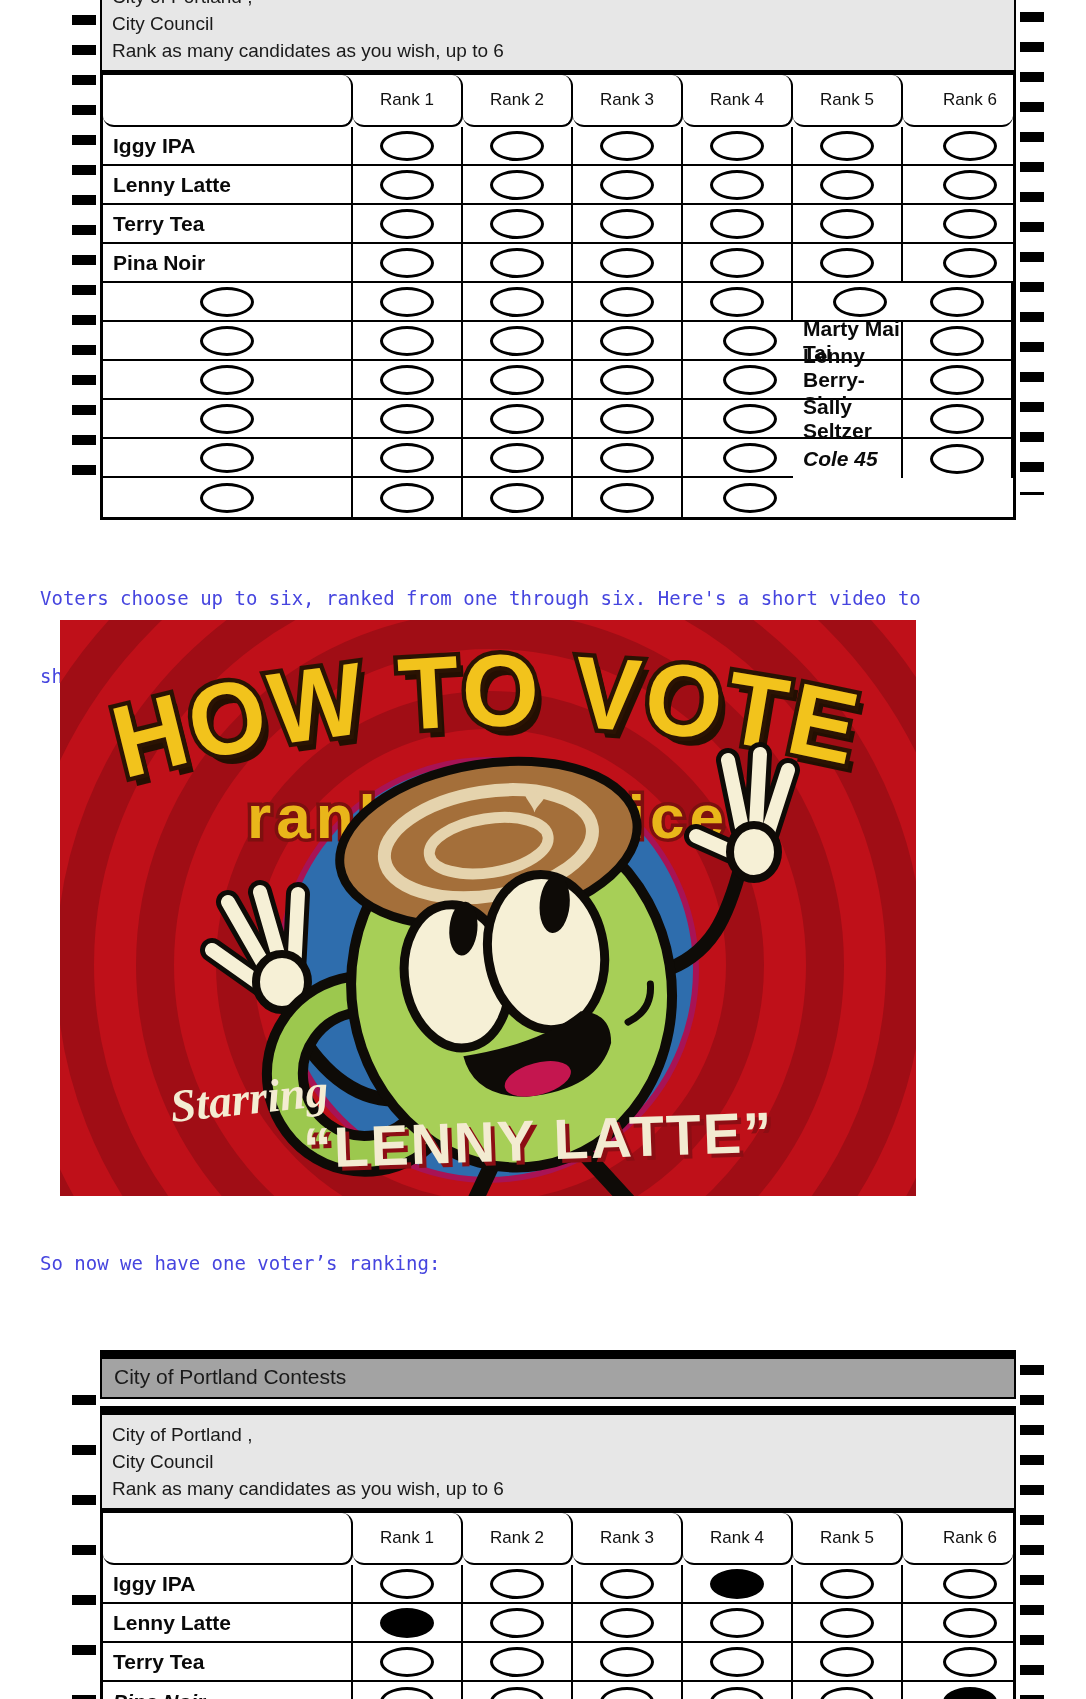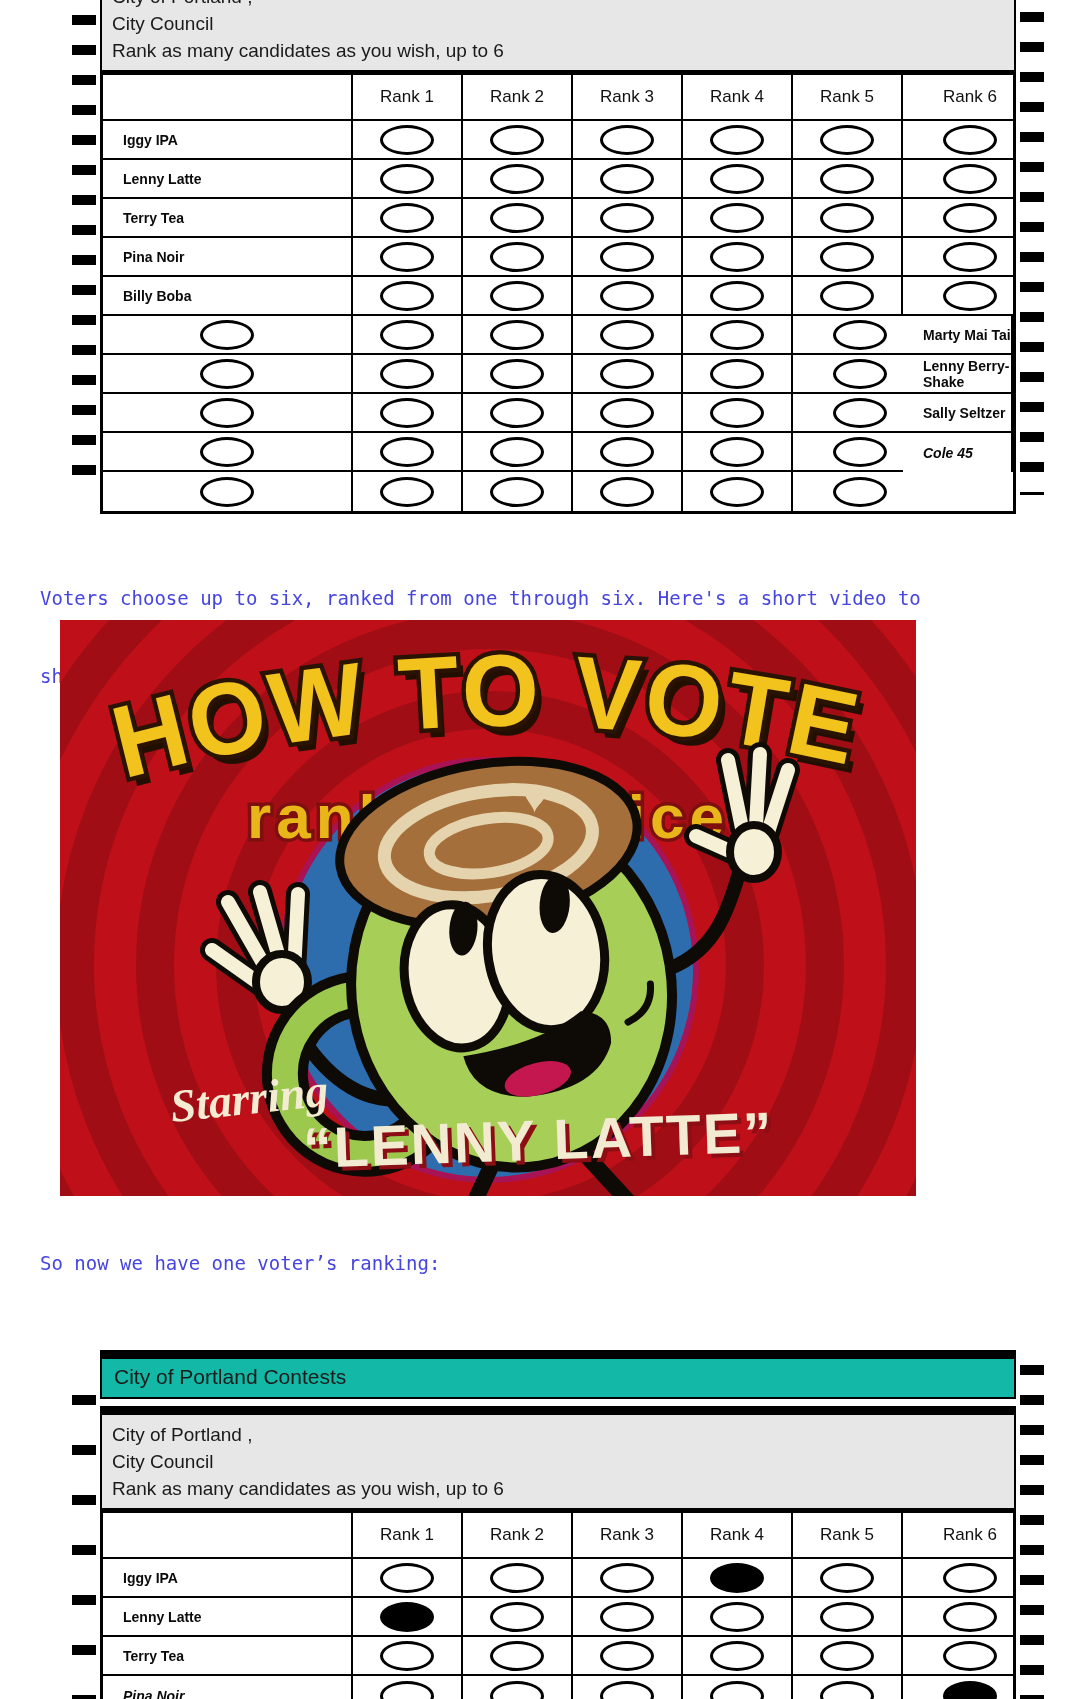--- a/index.html
+++ b/index.html
@@ -8,35 +8,35 @@
 
   
   .tmarks{position:absolute;width:24px;}
   .tmarks.p30{background:repeating-linear-gradient(to bottom,#000 0 10px,transparent 10px 30px);}
   .tmarks.p50{background:repeating-linear-gradient(to bottom,#000 0 10px,transparent 10px 50px);}
 
   
   .ballot{position:absolute;left:100px;width:916px;}
   .bbar{height:9px;background:#000;width:916px;}
   .gaph{height:7px;}
-  .pghdr{box-sizing:border-box;width:916px;height:40px;background:#14b8a6;
+  .pghdr{box-sizing:border-box;width:916px;height:40px;background:#a3a3a3;
          border:2px solid #000;border-top:none;font-size:21px;line-height:36px;
          padding-left:12px;color:#1a1a1a;}
   .cbox{box-sizing:border-box;width:916px;height:95px;background:#e7e7e7;
         border:2px solid #000;border-top:none;padding:6px 0 0 10px;color:#1a1a1a;}
   .cbox .cl{font-size:19px;line-height:27px;}
   .cbox .cl.b{font-weight:normal;}
   .btable{box-sizing:border-box;display:grid;grid-template-columns:250px repeat(6,110px);
           border:3px solid #000;background:#fff;width:916px;}
   .cell{box-sizing:border-box;display:flex;align-items:center;justify-content:center;
         border-right:2px solid #000;border-bottom:2px solid #000;height:39px;background:#fff;}
-  .cell.hd{height:46px;font-size:17px;color:#111;}
+  .cell.hd{height:52px;font-size:17px;color:#111;border-radius:11px;}
   .cell.cl7{border-right:none;padding-left:24px;}
   .cell.rl{border-bottom:none;font-style:italic;}
-  .cell.name{justify-content:flex-start;padding-left:20px;font-weight:bold;font-size:14px;color:#0a0a0a;}
+  .cell.name{justify-content:flex-start;padding-left:10px;font-weight:bold;font-size:21px;color:#0a0a0a;}
   .oval{width:48px;height:24px;border:3px solid #000;border-radius:50%;background:#fff;}
   .oval.f{background:#000;}
 
   
   .mono{position:absolute;left:40px;font-family:"DejaVu Sans Mono",monospace;
         font-size:19px;line-height:26px;color:#4645df;white-space:pre;}
 
   
   #video{position:absolute;left:60px;top:620px;width:856px;height:576px;}
   #video svg{display:block;width:856px;height:576px;}
@@ -132,21 +132,20 @@
       </div>
       <div class="cell">
         <div class="oval"></div>
       </div>
       <div class="cell">
         <div class="oval"></div>
       </div>
       <div class="cell cl7">
         <div class="oval"></div>
       </div>
-      <div class="cell name">Billy Boba</div>
       <div class="cell">
         <div class="oval"></div>
       </div>
       <div class="cell">
         <div class="oval"></div>
       </div>
       <div class="cell">
         <div class="oval"></div>
       </div>
       <div class="cell">

